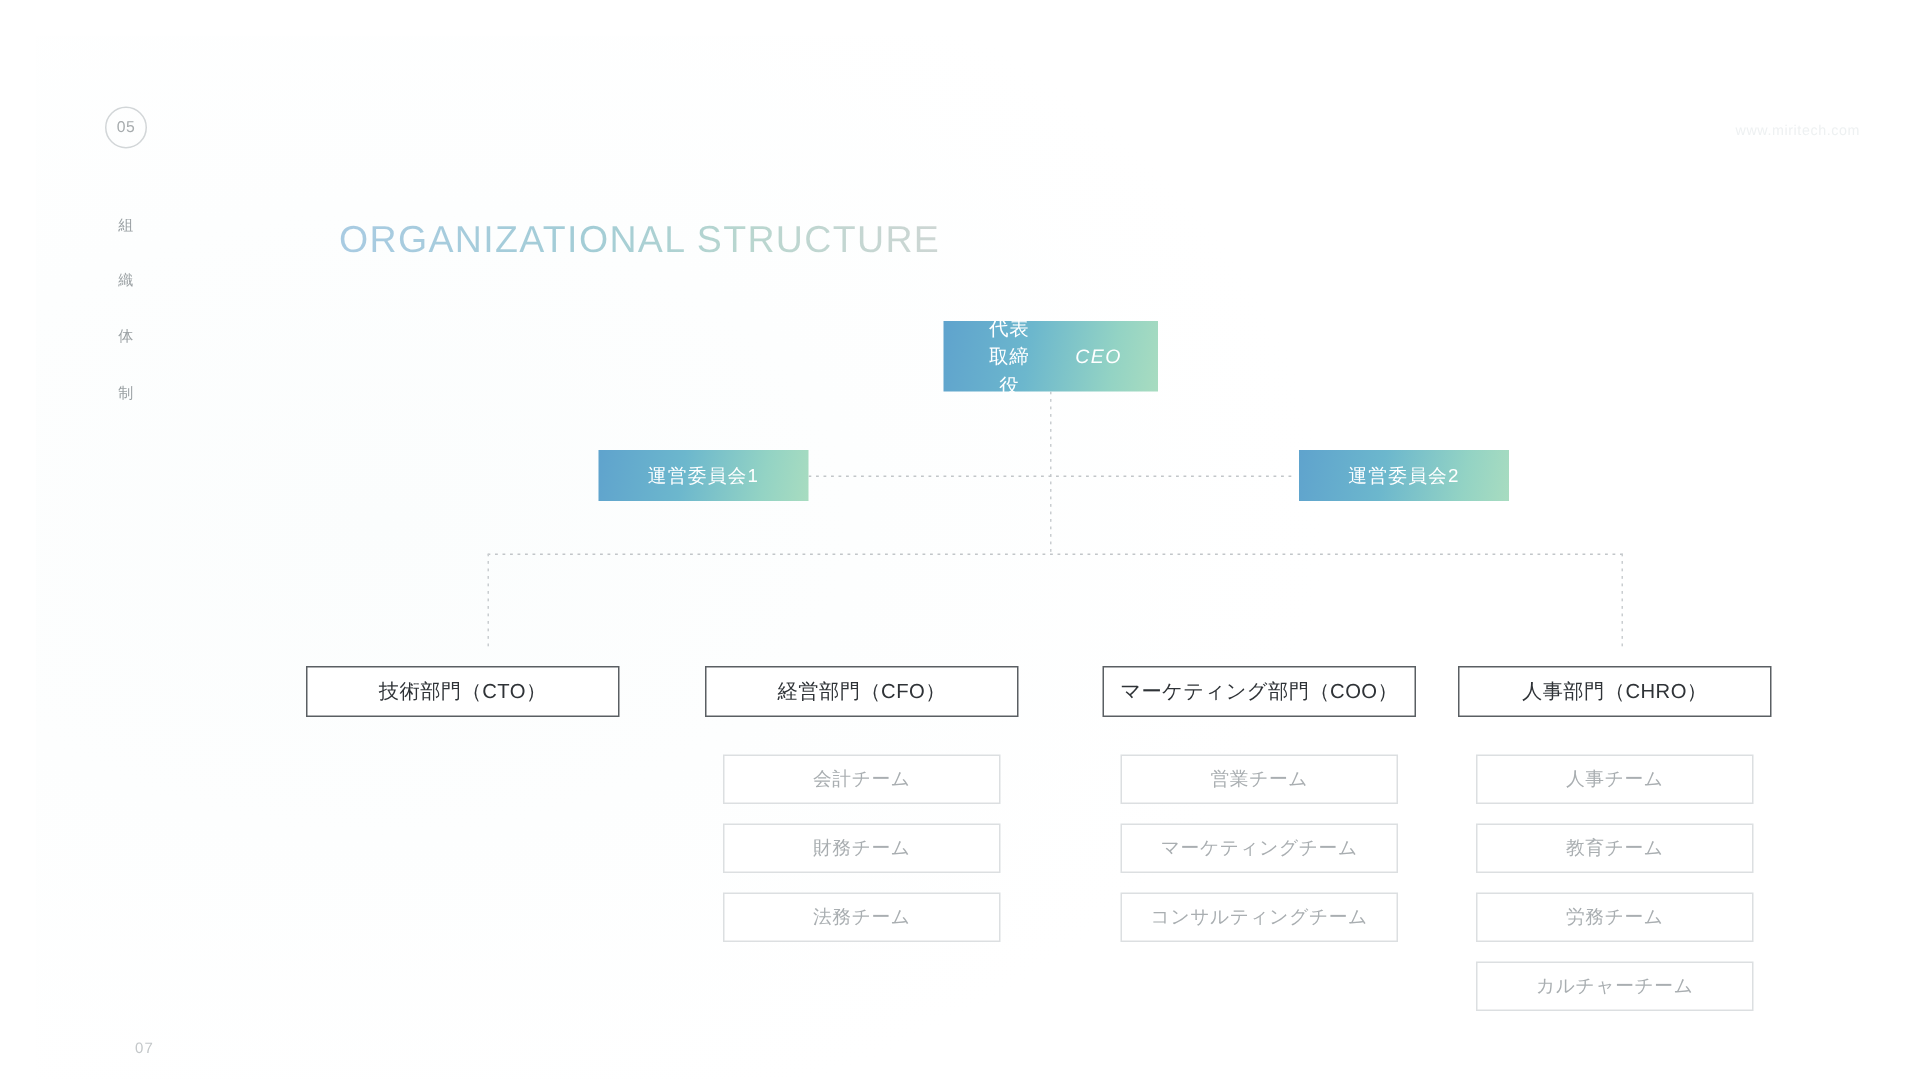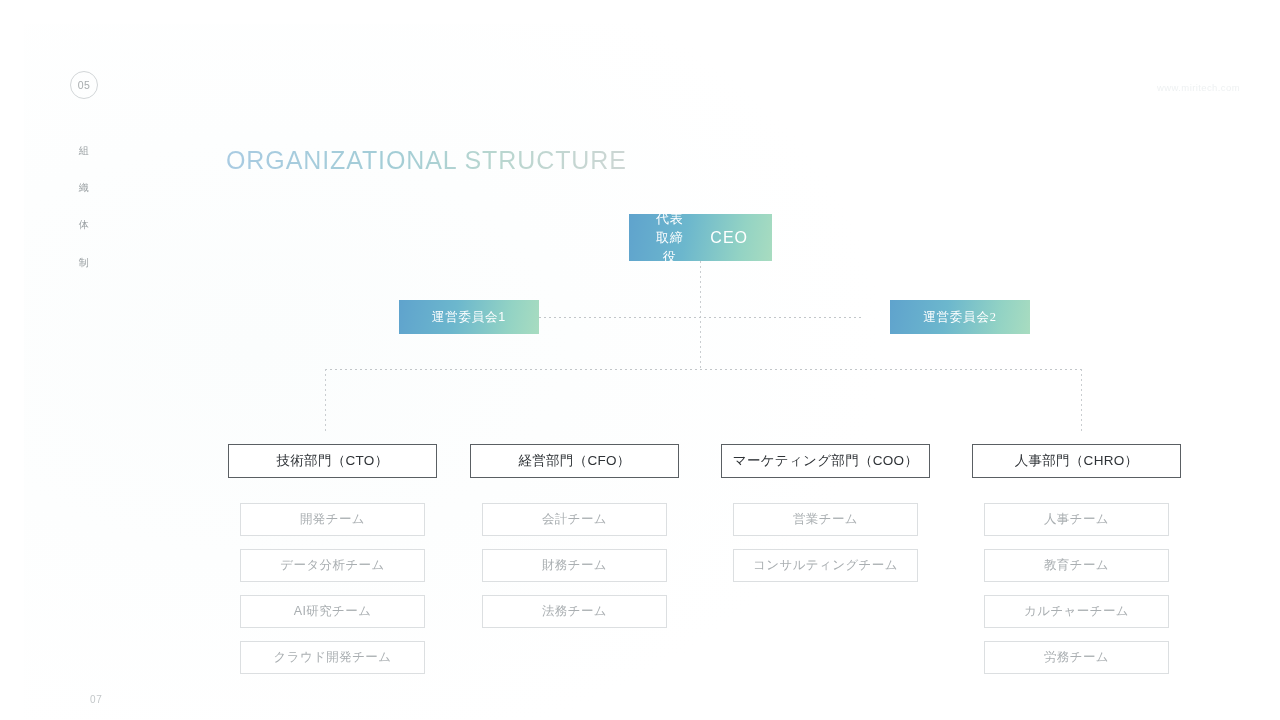--- a/index.html
+++ b/index.html
@@ -66,33 +66,33 @@
   .grad-node {
     position:absolute;
     display:flex; align-items:center; justify-content:center;
     color:#ffffff; text-align:center;
     background:linear-gradient(100deg,#5fa3cd 0%,#6cb7cd 40%,#93d3c4 78%,#a8dcc0 100%);
   }
   .ceo-node {
     left:605px; top:190px; width:143px; height:47px;
     flex-direction:row; font-size:13px; line-height:19px; letter-spacing:.6px;
   }
-  .ceo-node .sub { font-size:16px; letter-spacing:1px; }
+  .ceo-node .sub { font-size:13px; letter-spacing:1px;font-style:italic; }
   .comm-node {
     top:276px; width:140px; height:34px;
     font-size:12.5px; letter-spacing:.8px;
   }
   .comm-left  { left:375px; }
-  .comm-right { left:866px;font-family:Liberation Serif, serif; }
+  .comm-right { left:842px; }
 
   
   .dept-col { position:absolute; top:408px; width:233px; }
-  .dept-col.c1 { left:192px; }
+  .dept-col.c1 { left:168px; }
   .dept-col.c2 { left:434px; }
-  .dept-col.c3 { left:685px; }
+  .dept-col.c3 { left:699px; }
   .dept-col.c4 { left:936px; }
 
   .dept-head {
     height:34px; border:1px solid #5a5f63; background:#ffffff;
     display:flex; align-items:center; justify-content:center;
     font-size:13.5px; color:#2f3337; letter-spacing:.3px; white-space:nowrap;
   }
   .team-list { margin-top:13px; display:flex; flex-direction:column; gap:13px; }
   .team-box {
     height:33px; border:1px solid #dcdfe1; background:#ffffff;
@@ -130,48 +130,43 @@
 
   <div class="grad-node comm-node comm-left">
     <span>運営委員会1</span>
   </div>
   <div class="grad-node comm-node comm-right">
     <span>運営委員会2</span>
   </div>
 
   <div class="dept-col c1">
     <div class="dept-head">技術部門（CTO）</div>
-    <div class="team-list">
-      <div class="team-box">開発チーム</div>
-      <div class="team-box">データ分析チーム</div>
-      <div class="team-box">AI研究チーム</div>
-      <div class="team-box">クラウド開発チーム</div>
-    </div>
   </div>
 
   <div class="dept-col c2">
     <div class="dept-head">経営部門（CFO）</div>
     <div class="team-list">
       <div class="team-box">会計チーム</div>
       <div class="team-box">財務チーム</div>
       <div class="team-box">法務チーム</div>
     </div>
   </div>
 
   <div class="dept-col c3">
     <div class="dept-head">マーケティング部門（COO）</div>
     <div class="team-list">
       <div class="team-box">営業チーム</div>
+      <div class="team-box">マーケティングチーム</div>
       <div class="team-box">コンサルティングチーム</div>
     </div>
   </div>
 
   <div class="dept-col c4">
     <div class="dept-head">人事部門（CHRO）</div>
     <div class="team-list">
       <div class="team-box">人事チーム</div>
       <div class="team-box">教育チーム</div>
+      <div class="team-box">労務チーム</div>
       <div class="team-box">カルチャーチーム</div>
-      <div class="team-box">労務チーム</div>
     </div>
   </div>
 
 </div>
 
 </body></html>

